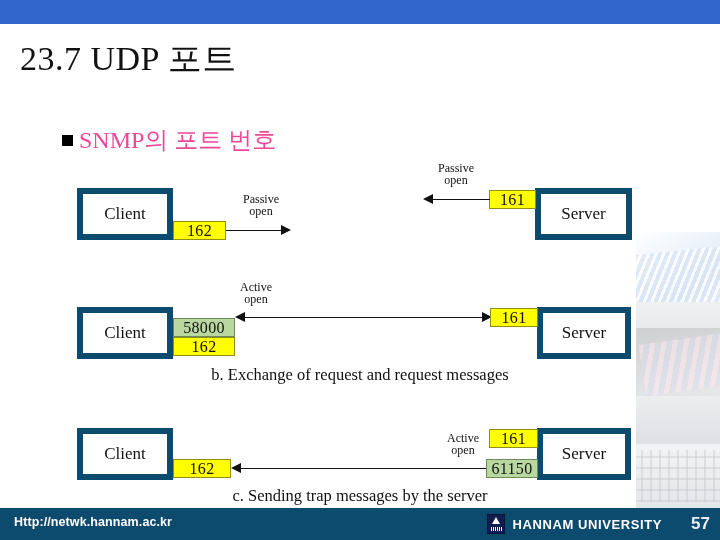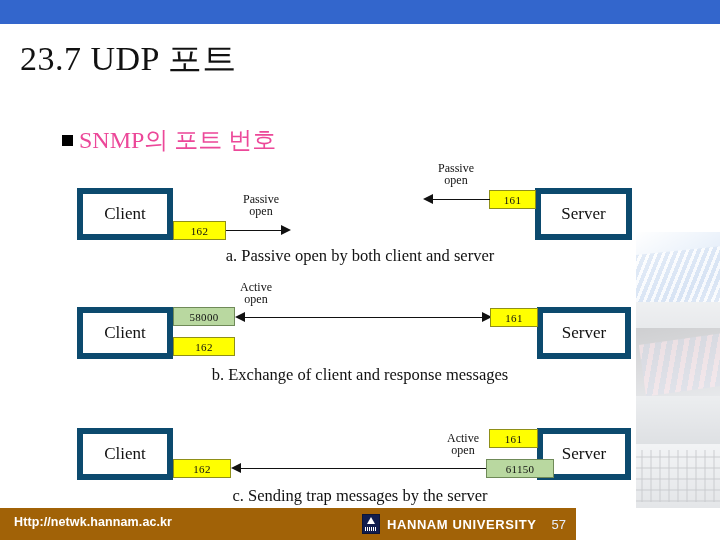--- a/index.html
+++ b/index.html
@@ -30,52 +30,52 @@
     background:linear-gradient(180deg,#c7ccd2,#9aa1aa);}
   .bg-photo .keys{position:absolute;left:0;top:212px;width:84px;height:64px;
     background:linear-gradient(180deg,#d9dde2,#aeb4bc);}
   .bg-photo .keys:after{content:"";position:absolute;left:-4px;top:6px;width:96px;height:52px;
     background:
       repeating-linear-gradient(0deg,rgba(90,95,105,.45) 0 2px,rgba(0,0,0,0) 2px 11px),
       repeating-linear-gradient(90deg,rgba(90,95,105,.45) 0 2px,rgba(0,0,0,0) 2px 9px);}
 
   
   .topbar{position:absolute;left:0;top:0;width:720px;height:24px;background:#3366cc;}
-  .footer{position:absolute;left:0;bottom:0;width:576px;height:32px;background:#a16207;}
+  .footer{position:absolute;left:0;bottom:0;width:720px;height:32px;background:#0c4a6e;}
   .footer-url{position:absolute;left:14px;top:7px;font-family:"Liberation Sans",sans-serif;
     font-weight:bold;font-size:12.5px;color:#ffffff;letter-spacing:.1px;white-space:nowrap;}
   .footer-right{position:absolute;right:10px;top:6px;display:flex;align-items:center;gap:7px;}
   .uni-logo{width:16px;height:18px;background:#101d4e;border:1px solid #0b1437;
     display:flex;align-items:center;justify-content:center;position:relative;}
   .uni-logo .mark{width:0;height:0;border-left:4px solid transparent;border-right:4px solid transparent;
     border-bottom:7px solid #ffffff;position:absolute;top:2px;}
   .uni-logo .base{position:absolute;bottom:2px;width:11px;height:4px;
     background:repeating-linear-gradient(90deg,#fff 0 1px,#101d4e 1px 2px);}
   .uni-name{font-family:"Liberation Sans",sans-serif;font-weight:bold;font-size:13px;color:#fff;
     letter-spacing:.6px;white-space:nowrap;text-align:center;}
-  .page-no{font-family:"Liberation Sans",sans-serif;font-size:13px;color:#e8eefb;margin-left:8px;}
+  .page-no{font-family:"Liberation Sans",sans-serif;font-size:17px;color:#e8eefb;margin-left:22px;font-weight:bold;}
 
   
   .title{position:absolute;left:20px;top:36px;font-size:34px;color:#111;
     font-family:"Liberation Serif",serif;letter-spacing:.5px;white-space:nowrap;}
   .bullet-row{position:absolute;left:62px;top:124px;display:flex;align-items:center;gap:6px;}
   .bullet-sq{width:11px;height:11px;background:#000;display:inline-block;}
   .bullet-text{font-size:24px;color:#ec4899;white-space:nowrap;font-family:"Liberation Serif",serif;}
 
   
   .diagram{position:absolute;left:0;top:160px;width:720px;height:345px;}
   .row{position:absolute;left:0;width:720px;height:120px;}
 
   .node{position:absolute;border:6px solid #0c4a6e;background:#fff;box-sizing:border-box;
     display:flex;align-items:center;justify-content:center;}
   .node span{font-size:17px;color:#111;font-family:"Liberation Serif",serif;}
 
   .port{position:absolute;box-sizing:border-box;border:1px solid #8a8a1a;
     display:flex;align-items:center;justify-content:center;height:19px;
-    font-size:11px;color:#111;font-family:"Liberation Serif",serif;letter-spacing:.3px;}
+    font-size:16px;color:#111;font-family:"Liberation Serif",serif;letter-spacing:.3px;}
   .port.yellow{background:#ffff00;border-color:#8f8f18;}
   .port.green{background:#b9d8a0;border-color:#6f8a58;}
 
   .arrowline{position:absolute;height:0;border-top:1.6px solid #111;}
   .ahead{position:absolute;width:0;height:0;}
   .ahead.right{border-top:5px solid transparent;border-bottom:5px solid transparent;border-left:10px solid #111;}
   .ahead.left{border-top:5px solid transparent;border-bottom:5px solid transparent;border-right:10px solid #111;}
 
   .lbl{position:absolute;text-align:center;line-height:1.02;font-size:12px;color:#111;
     font-family:"Liberation Serif",serif;white-space:nowrap;}
@@ -122,64 +122,63 @@
         <span>Server</span>
       </div>
       <div class="port yellow" style="left:489px;top:30px;width:47px;">161</div>
       <div class="arrowline" style="left:432px;top:39px;width:58px;"></div>
       <div class="ahead left" style="left:423px;top:34px;"></div>
       <div class="lbl" style="left:411px;top:2px;width:90px;">
         <div>Passive</div>
         <div>open</div>
       </div>
 
-      <div class="caption" style="left:0;top:86px;">a. Passive open by both client and server</div>
     </div>
 
     <div class="row" style="top:119px;">
       <div class="node" style="left:77px;top:28px;width:96px;height:52px;">
         <span>Client</span>
       </div>
-      <div class="port green" style="left:173px;top:28px;width:62px;">58000</div>
+      <div class="port green" style="left:173px;top:39px;width:62px;">58000</div>
       <div class="port yellow" style="left:173px;top:58px;width:62px;">162</div>
 
       <div class="arrowline" style="left:244px;top:38px;width:245px;"></div>
       <div class="ahead left" style="left:235px;top:33px;"></div>
       <div class="ahead right" style="left:482px;top:33px;"></div>
       <div class="lbl" style="left:211px;top:2px;width:90px;">
         <div>Active</div>
         <div>open</div>
       </div>
 
       <div class="node" style="left:537px;top:28px;width:94px;height:52px;">
         <span>Server</span>
       </div>
       <div class="port yellow" style="left:490px;top:29px;width:48px;">161</div>
 
-      <div class="caption" style="left:0;top:86px;">b. Exchange of client and response messages</div>
+      <div class="caption" style="left:0;top:86px;">b. Exchange of request and request messages</div>
     </div>
 
     <div class="row" style="top:240px;">
       <div class="node" style="left:77px;top:28px;width:96px;height:52px;">
         <span>Client</span>
       </div>
       <div class="port yellow" style="left:173px;top:59px;width:58px;">162</div>
 
       <div class="arrowline" style="left:240px;top:68px;width:246px;"></div>
       <div class="ahead left" style="left:231px;top:63px;"></div>
       <div class="lbl" style="left:418px;top:32px;width:90px;">
         <div>Active</div>
         <div>open</div>
       </div>
 
       <div class="node" style="left:537px;top:28px;width:94px;height:52px;">
         <span>Server</span>
       </div>
       <div class="port yellow" style="left:489px;top:29px;width:49px;">161</div>
-      <div class="port green" style="left:486px;top:59px;width:68px;">61150</div>
+      <div class="port green" style="left:486px;top:59px;width:52px;">61150</div>
 
       <div class="caption" style="left:0;top:86px;">c. Sending trap messages by the server</div>
     </div>
 
   </div>
 
   <div class="footer">
     <div class="footer-url">Http://netwk.hannam.ac.kr</div>
     <div class="footer-right">
       <span class="uni-logo">

